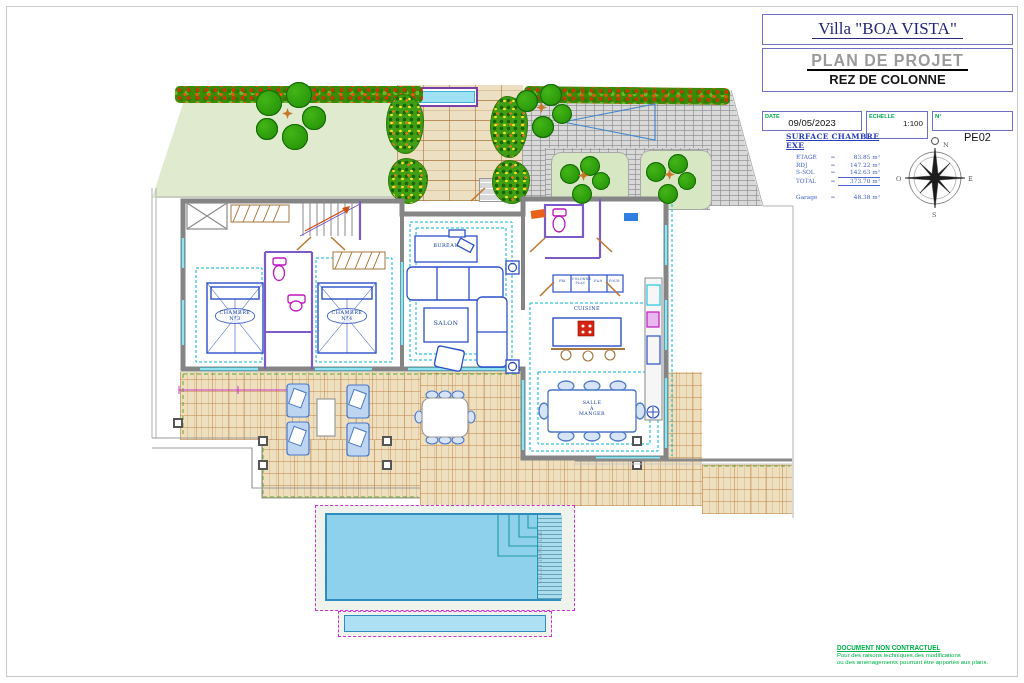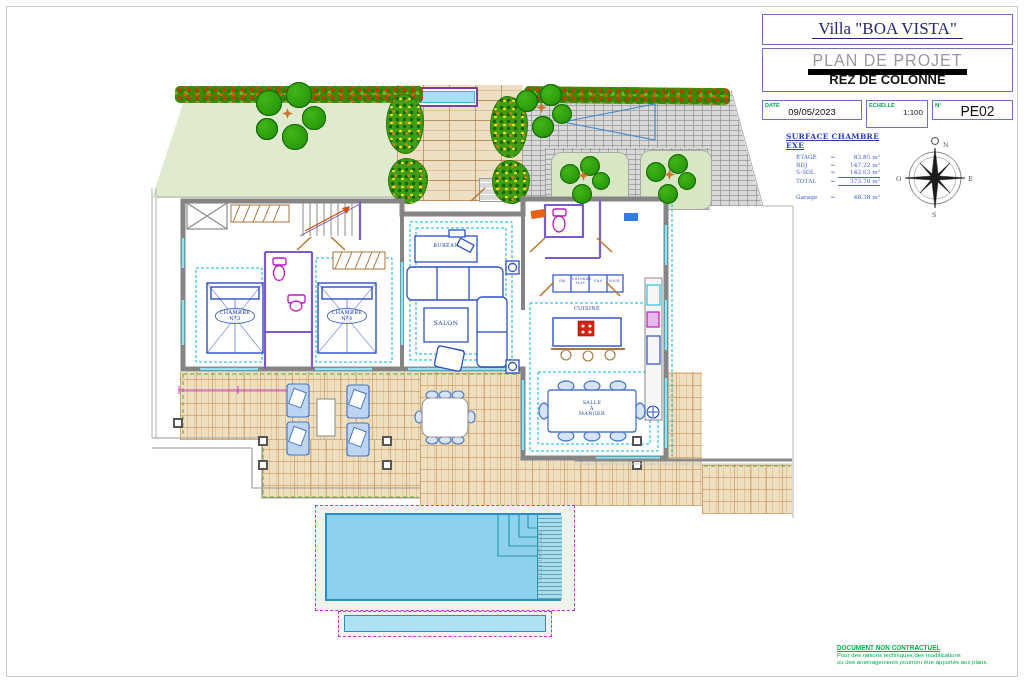--- a/index.html
+++ b/index.html
@@ -356,36 +356,36 @@
   <div class="abs roomlbl" style="left:606px;top:280px;width:17px;font-size:3px;"><span>FOUR</span></div>
 
   <div class="abs" style="left:762px;top:14px;width:251px;">
     <div class="tb-box" style="padding:4px 2px 5px;">
       <div style="font-family:'Liberation Serif',serif;font-size:17px;color:#26267a;">
         <span style="border-bottom:1px solid #26267a;padding:0 6px;">Villa "BOA VISTA"</span>
       </div>
     </div>
     <div class="tb-box" style="margin-top:3px;padding:3px 2px 4px;">
       <div style="font-size:16px;color:#9a9a9a;letter-spacing:1px;">
-        <span style="border-bottom:6px solid #000000;padding:0 4px;">PLAN DE PROJET</span>
+        <span style="border-bottom:2px solid #000000;padding:0 4px;font-weight:bold;">PLAN DE PROJET</span>
       </div>
       <div style="font-size:13px;color:#161616;font-weight:600;margin-top:2px;">REZ DE COLONNE</div>
     </div>
-    <div style="display:flex;gap:4px;margin-top:8px;">
+    <div style="display:flex;gap:4px;margin-top:19px;">
       <div class="tb-box" style="width:100px;height:20px;position:relative;">
         <span class="green" style="position:absolute;left:2px;top:1px;font-size:5.5px;">DATE</span>
         <span style="position:absolute;left:0;right:0;top:5px;font-size:9.5px;color:#111;">09/05/2023</span>
       </div>
       <div class="tb-box" style="width:62px;height:28px;position:relative;">
         <span class="green" style="position:absolute;left:2px;top:1px;font-size:5.5px;">ECHELLE</span>
         <span style="position:absolute;left:0;right:4px;top:7px;font-size:8px;color:#111;text-align:right;">1:100</span>
       </div>
       <div class="tb-box" style="flex:1;height:20px;position:relative;">
         <span class="green" style="position:absolute;left:2px;top:1px;font-size:6px;">N°</span>
-        <span style="position:absolute;left:10px;right:0;top:2px;font-size:14px;color:#111;">PE02</span>
+        <span style="position:absolute;left:10px;right:0;top:19px;font-size:11px;color:#111;">PE02</span>
       </div>
     </div>
   </div>
 
   <div class="abs surf" style="left:786px;top:132px;width:110px;">
     <div style="font-size:7.5px;font-weight:bold;color:#2a3fbf;text-decoration:underline;letter-spacing:.3px;">SURFACE CHAMBRE EXE</div>
     <div style="margin-top:4px;font-size:5.8px;line-height:7.5px;">
       <div style="display:flex;">
         <span style="width:32px;text-align:left;padding-left:10px;">ETAGE</span>
         <span style="width:10px;text-align:center;">=</span>

